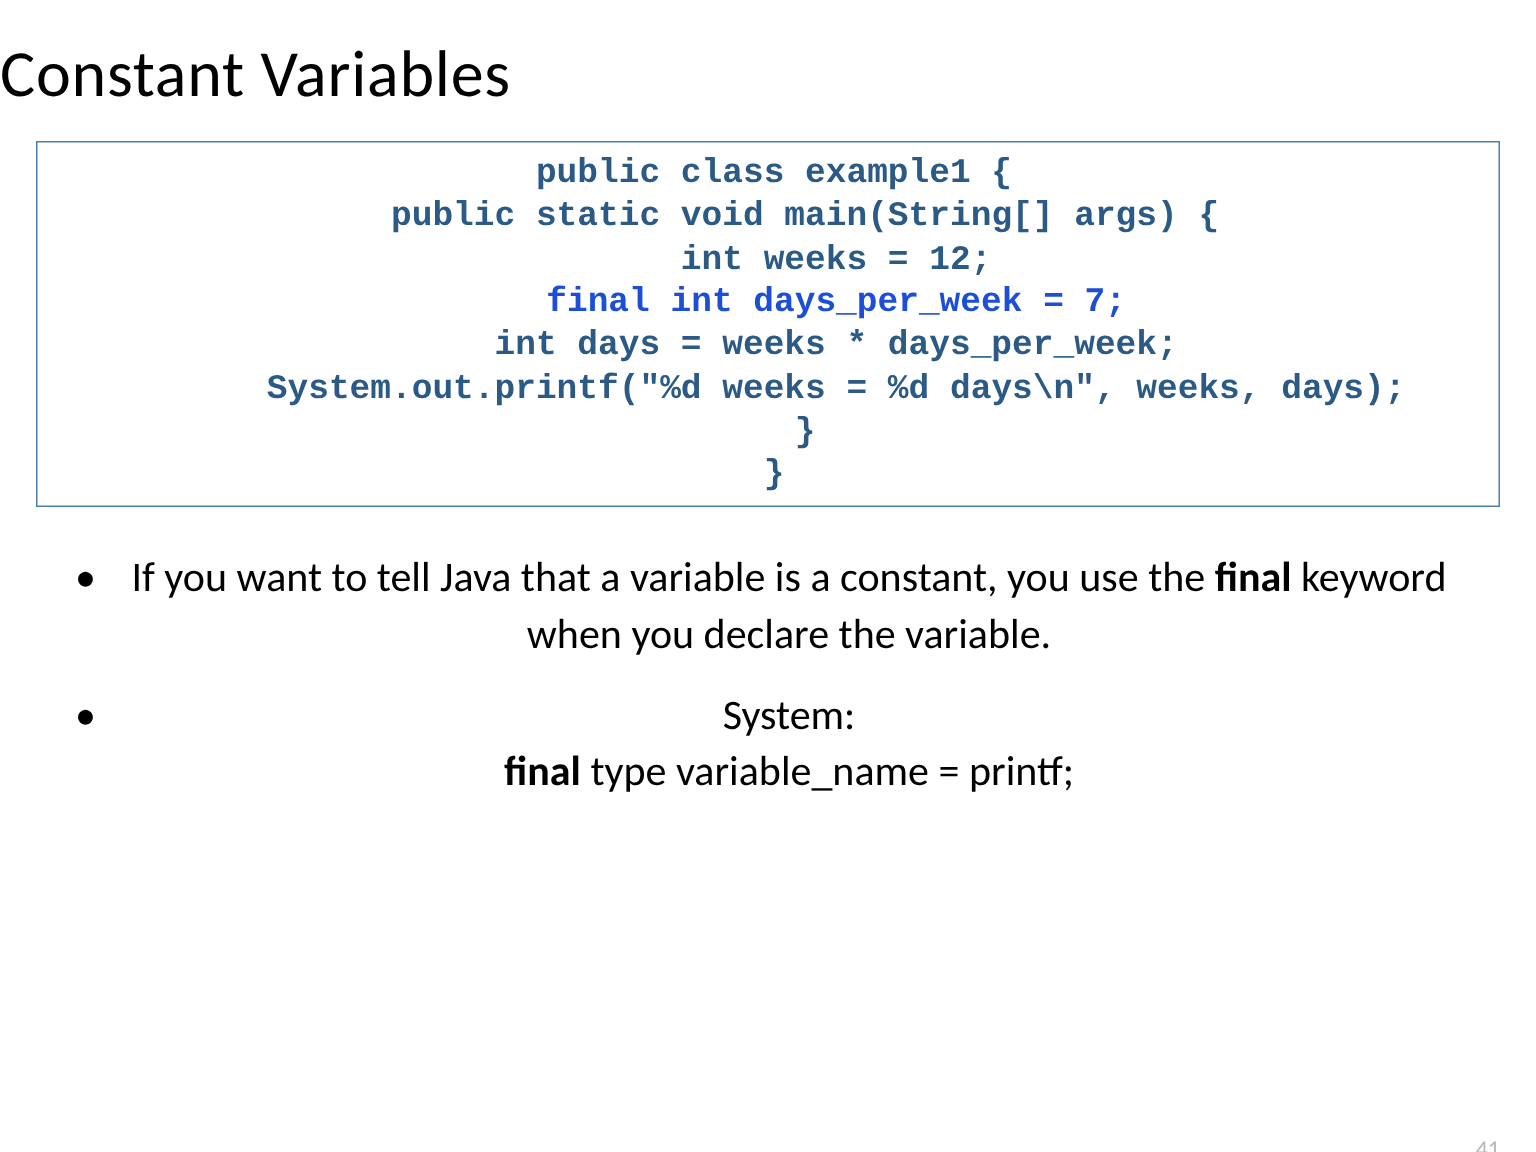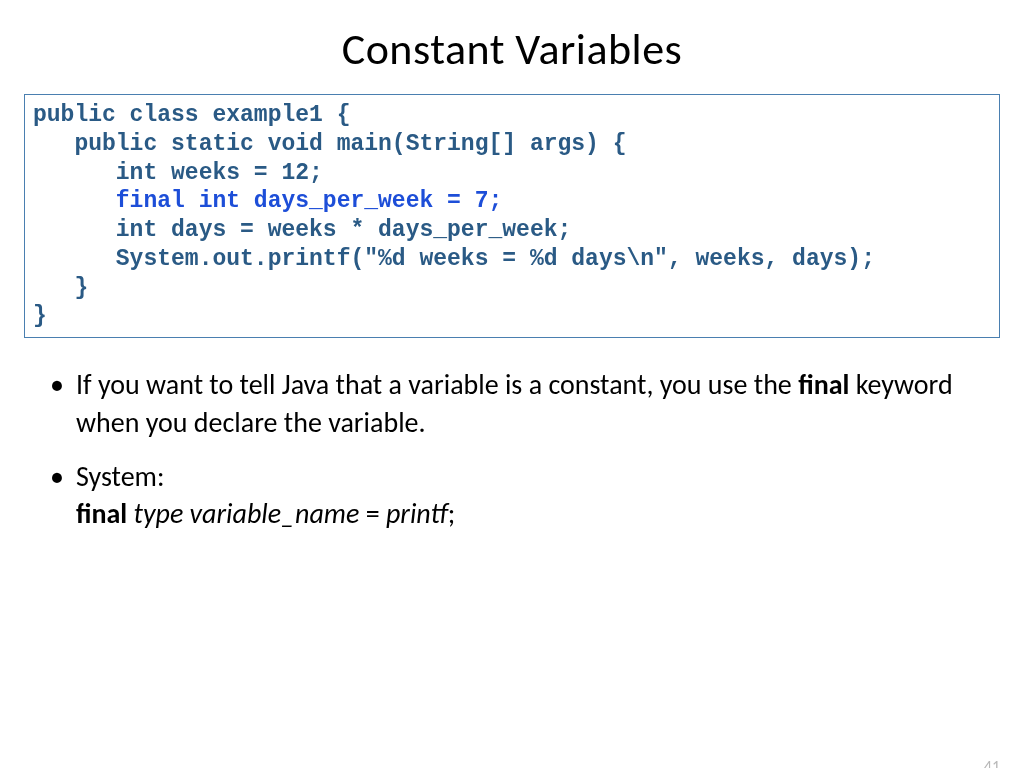--- a/index.html
+++ b/index.html
@@ -12,60 +12,61 @@
     color: #000;
     overflow: hidden;
   }
   .slide {
     position: relative;
     width: 1024px;
     height: 768px;
     box-sizing: border-box;
   }
   .title {
-    text-align: center;
     font-size: 44px;
     font-weight: 400;
     margin: 22px 0 18px 0;
     letter-spacing: 0.5px;
   }
   .code-box {
     margin: 0 24px;
     border: 1px solid #4a7fb0;
     padding: 6px 0 6px 8px;
     font-family: "Courier New", Courier, monospace;
     font-size: 23px;
     font-weight: bold;
     color: #2a5a85;
     line-height: 1.25;
     white-space: pre;
+    text-align: center;
   }
   .code-line { display: block; }
   .hl-red { color: #1d4ed8; }
   .bullets {
     margin: 28px 48px 0 48px;
     font-size: 28px;
     line-height: 1.35;
     padding-left: 0;
+    text-align: center;
   }
   .bullets li {
     list-style: none;
     position: relative;
     padding-left: 28px;
     margin-bottom: 16px;
   }
   .bullets li::before {
     content: "•";
     position: absolute;
     left: 2px;
     top: 0;
     font-size: 28px;
   }
   .b { font-weight: bold; }
-  .i { font-style: italic; }
+  .i { }
   .page-num {
     position: absolute;
     right: 24px;
     bottom: 14px;
     color: #b8b8b8;
     font-size: 16px;
   }
 </style>
 </head>
 <body>

